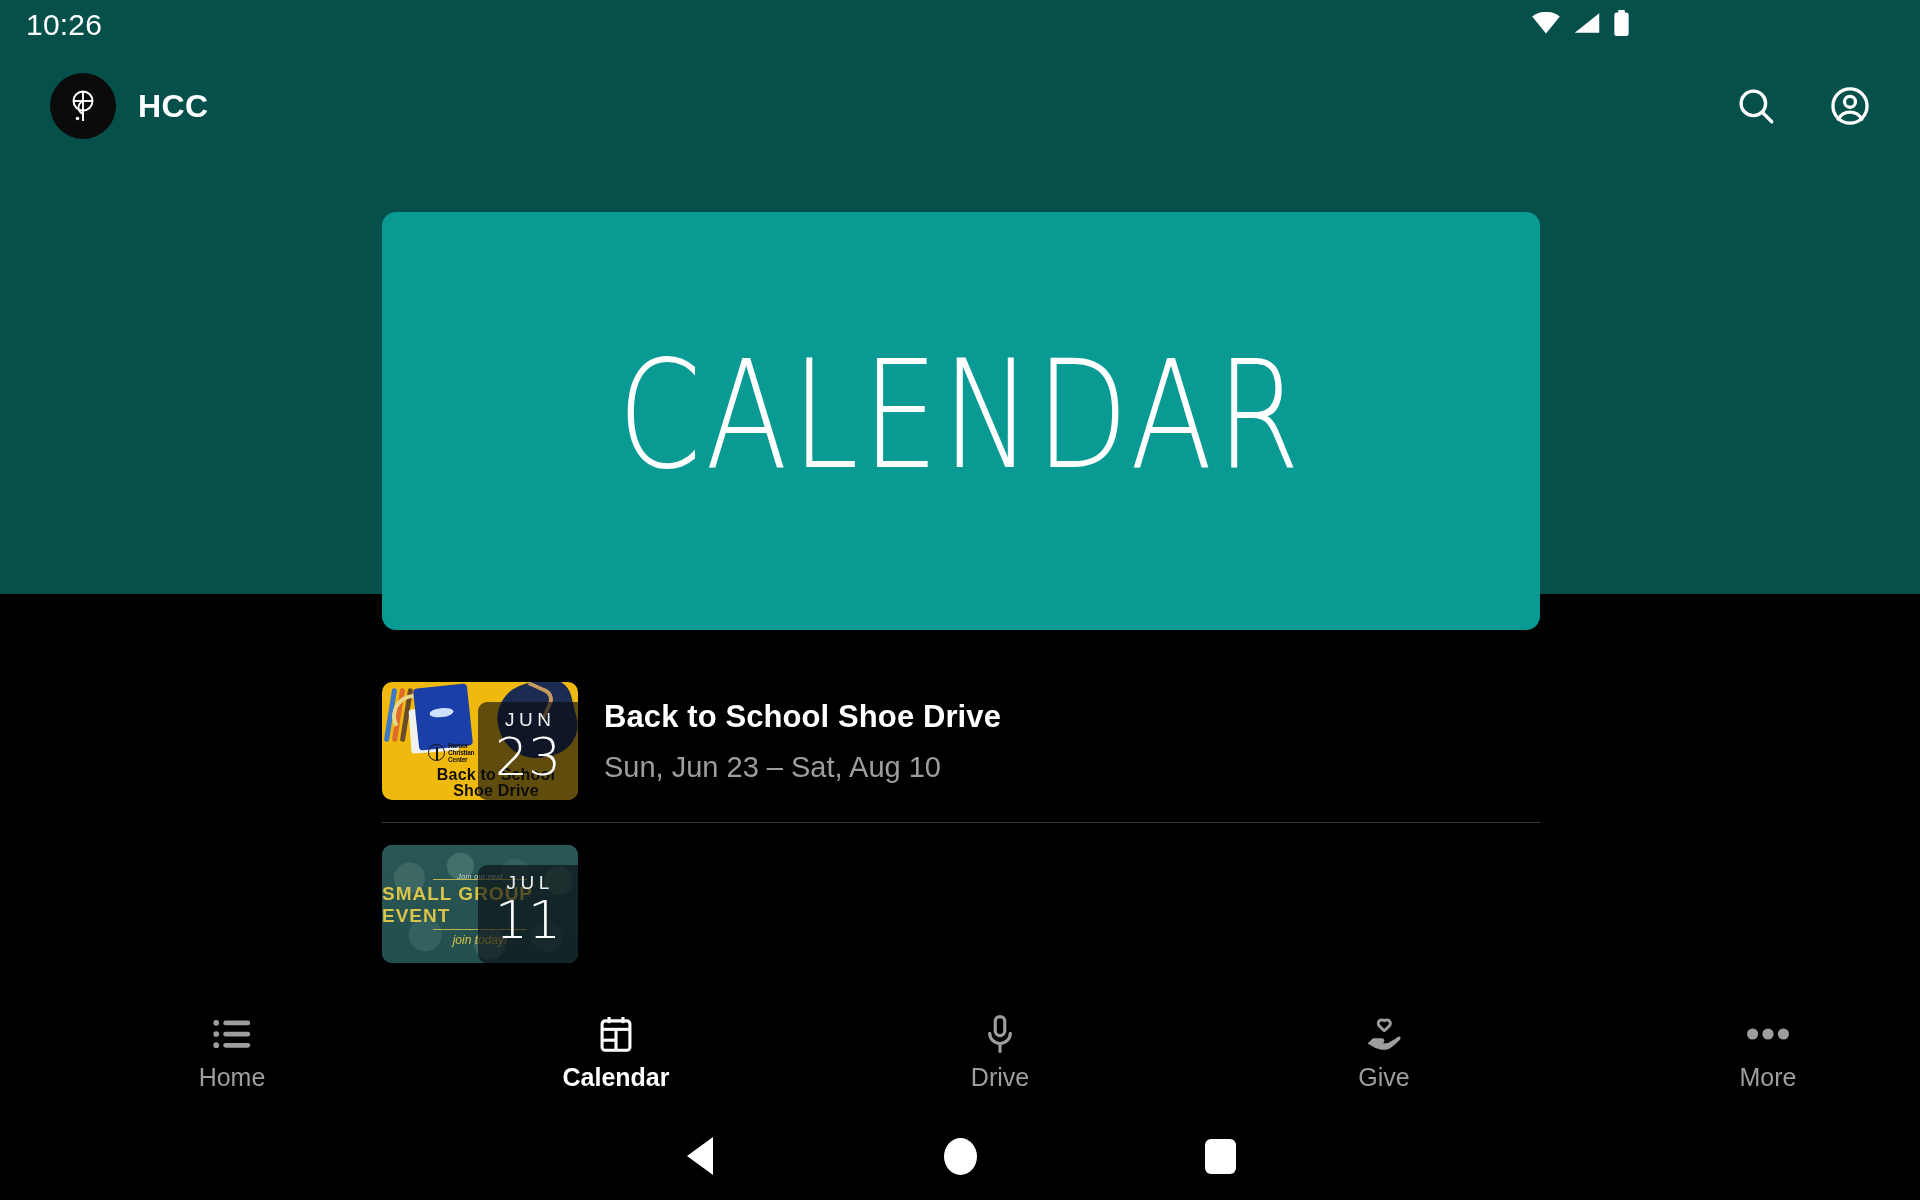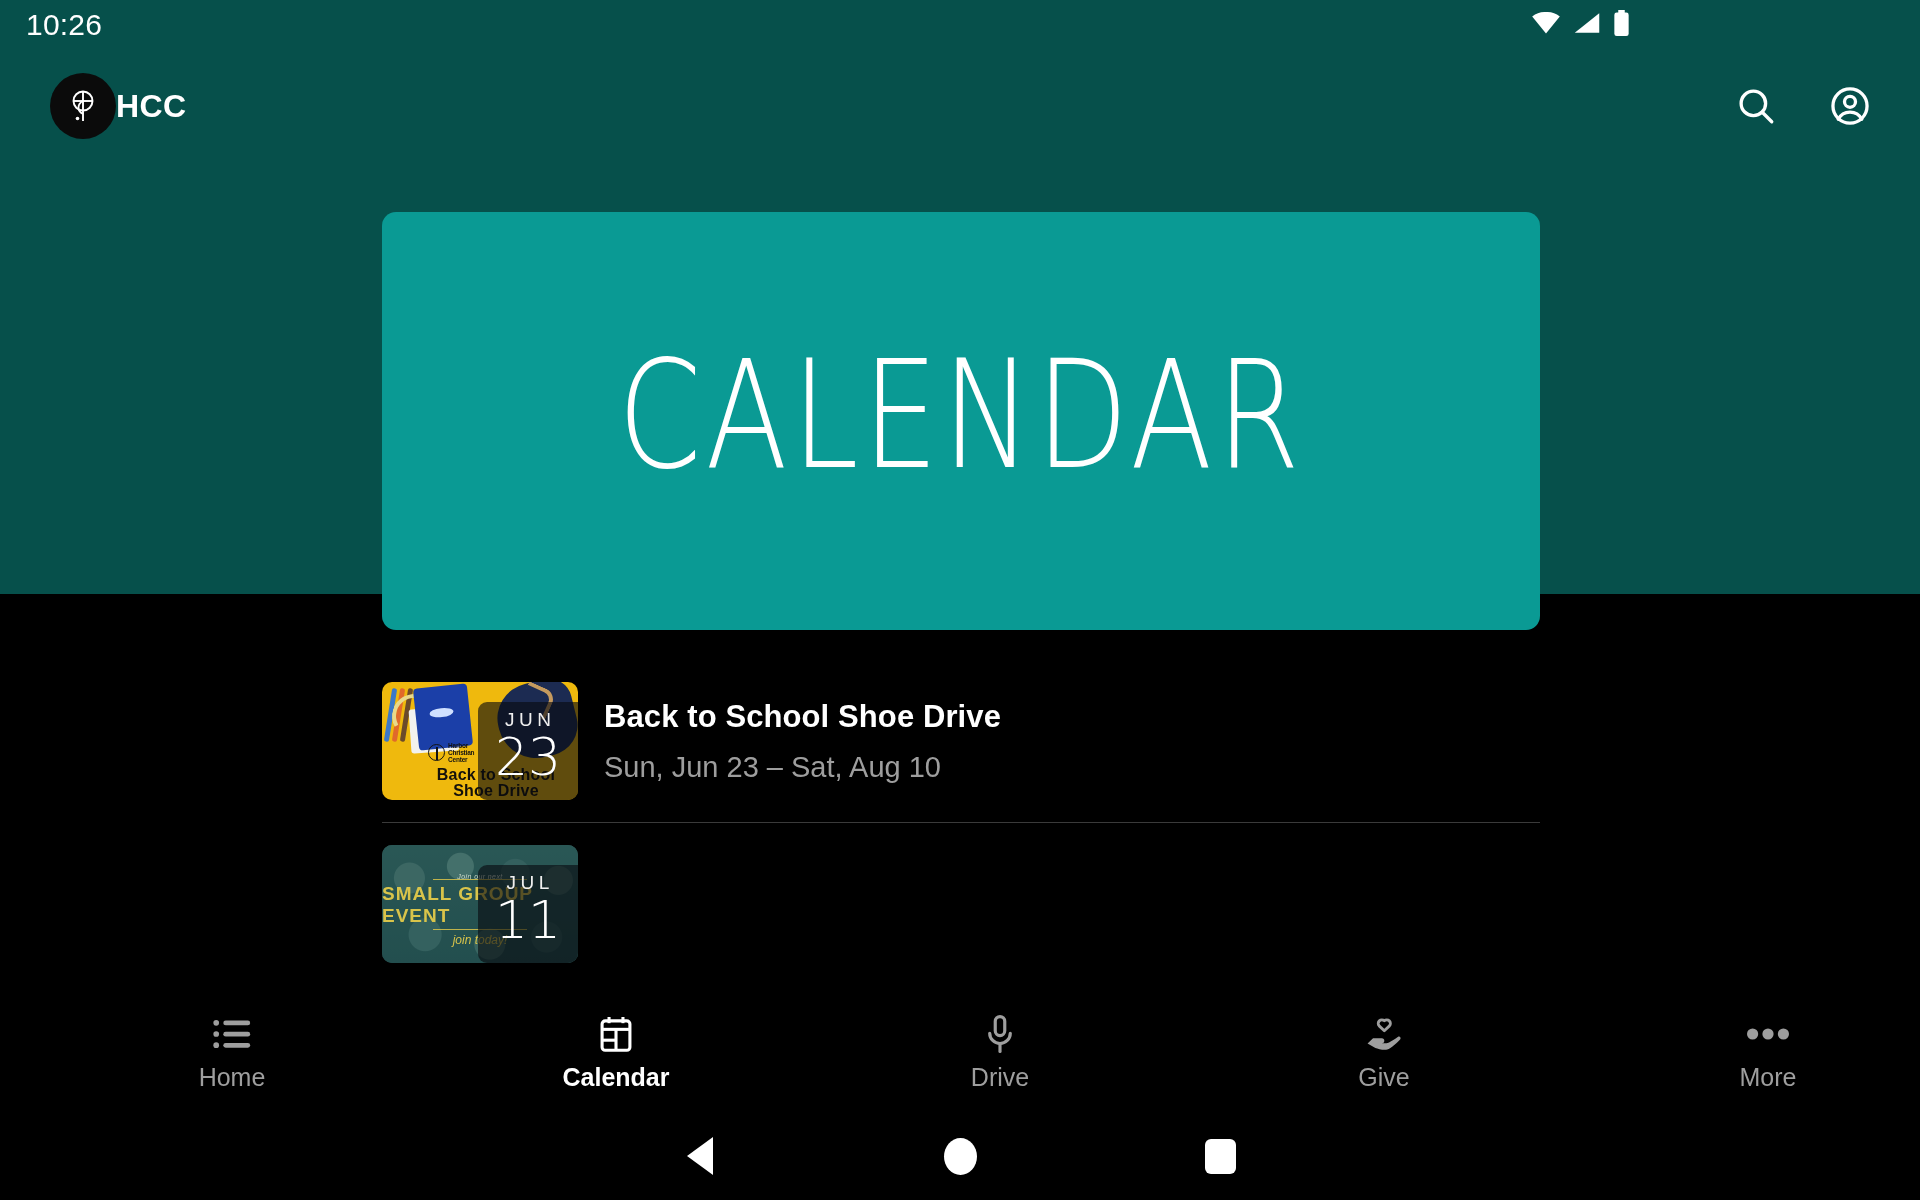--- a/index.html
+++ b/index.html
@@ -38,21 +38,21 @@
   .status-icons { display:flex; align-items:center; gap:12px; }
 
   
   .app-bar {
     position:absolute; left:0; top:50px;
     width:1920px; height:112px;
     display:flex; align-items:center;
     padding:0 42px 0 50px;
     z-index:20;
   }
-  .brand { display:flex; align-items:center; }
+  .brand { display:flex; align-items:center; gap:22px; }
   .brand-logo {
     width:66px; height:66px; border-radius:50%;
     background:#0B0B0B;
     display:flex; align-items:center; justify-content:center;
     flex:0 0 auto;
   }
   .brand-name {
     color:#fff; font-size:32px; font-weight:700;
     letter-spacing:0.4px;
   }

